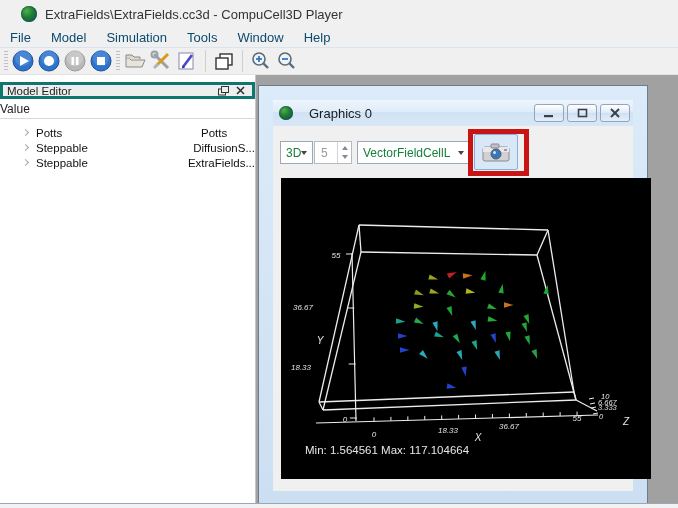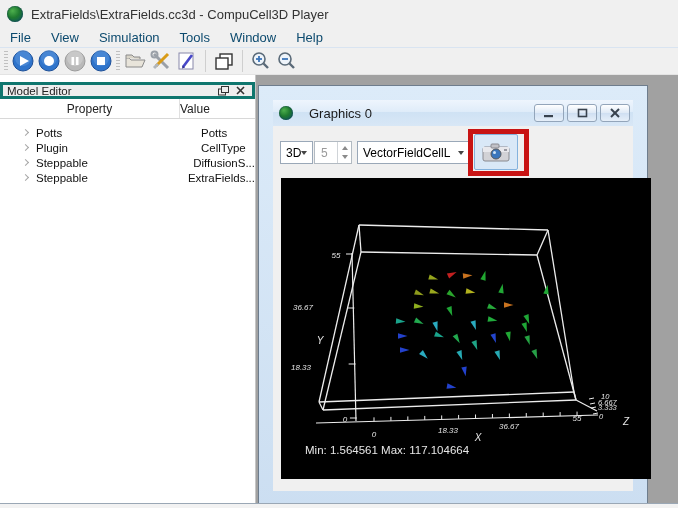--- a/index.html
+++ b/index.html
@@ -1,20 +1,20 @@
 <!DOCTYPE html>
 <html><head>
 <meta charset="utf-8">
 <style>
   * { margin:0; padding:0; box-sizing:border-box; }
   html,body { width:678px; height:508px; overflow:hidden; }
   body { font-family:"Liberation Sans", sans-serif; background:#f0f0f0; position:relative; }
 
   
-  .titlebar { height:28px; display:flex; align-items:center; padding-left:7px; background:#f0f0f0; }
+  .titlebar { height:28px; display:flex; align-items:center; padding-left:21px; background:#f0f0f0; }
   .app-icon { width:16px; height:16px; border-radius:50%;
     background:radial-gradient(circle at 35% 30%, #4db04d 0%, #1f7a2f 45%, #0d4f6e 100%);
     box-shadow:inset 0 0 2px #06324a; margin-right:8px; flex:0 0 auto; }
   .titlebar .title { font-size:13px; color:#333; }
   .menubar { height:19px; display:flex; align-items:center; background:#f0f0f0; }
   .menu-item { font-size:13px; color:#0c4a6e; padding:0 10px; height:19px; line-height:19px; }
   .toolbar { height:28px; display:flex; align-items:center; background:#f0f0f0;
     border-top:1px solid #d9e4f1; border-bottom:1px solid #e3e3e3; padding-left:2px; }
   .tb-handle { width:4px; height:20px; margin:0 2px;
     background:repeating-linear-gradient(to bottom,#c0c0c0 0 1px,transparent 1px 3px); }
@@ -43,21 +43,21 @@
     background:linear-gradient(to bottom,#dcebf9,#c9dcf0); border:1px solid #6e7d8d; padding:14px; }
   .gwin-title { height:26px; display:flex; align-items:center; padding-left:6px;
     background:linear-gradient(to bottom,#eef5fd 0%,#dfecf9 45%,#cfe2f4 46%,#d8e7f6 100%); }
   .gwin-title .gt-text { font-size:13px; color:#1a1a1a; margin-left:8px; flex:1; }
   .win-btn { width:30px; height:18px; margin-right:3px; border:1px solid #93a5ba; border-radius:3px;
     background:linear-gradient(to bottom,#ffffff,#dee9f6 50%,#cfdff2 51%,#e6eff9);
     display:flex; align-items:center; justify-content:center; }
   .gwin-content { position:relative; height:365px; background:#f0f0f0; }
 
   .combo { position:absolute; height:23px; background:#fff; border:1px solid #9aa8b8;
-    font-size:12px; color:#000000; display:flex; align-items:center; padding-left:5px; }
+    font-size:12px; color:#15803d; display:flex; align-items:center; padding-left:5px; }
   .combo .arrow { width:0; height:0; border-left:3.5px solid transparent; border-right:3.5px solid transparent;
     border-top:4px solid #444; margin-left:auto; margin-right:5px; }
   .spin { position:absolute; height:23px; background:#fff; border:1px solid #b2bac2;
     font-size:12px; color:#9a9a9a; display:flex; align-items:center; padding-left:6px; }
   .spin .btns { margin-left:auto; width:14px; height:100%; border-left:1px solid #d0d4d8;
     display:flex; flex-direction:column; align-items:center; justify-content:space-evenly; }
   .tri-up { width:0; height:0; border-left:3px solid transparent; border-right:3px solid transparent; border-bottom:4px solid #8a8a8a; }
   .tri-dn { width:0; height:0; border-left:3px solid transparent; border-right:3px solid transparent; border-top:4px solid #8a8a8a; }
   .cam-btn { position:absolute; left:201px; top:8px; width:44px; height:36px;
     background:#d9e8f7; border:1px solid #84b2dd; border-radius:2px;
@@ -73,21 +73,21 @@
 </head>
 <body>
 
 <div class="titlebar">
   <div class="app-icon"></div>
   <div class="title">ExtraFields\ExtraFields.cc3d - CompuCell3D Player</div>
 </div>
 
 <div class="menubar">
   <span class="menu-item">File</span>
-  <span class="menu-item">View</span>
+  <span class="menu-item">Model</span>
   <span class="menu-item">Simulation</span>
   <span class="menu-item">Tools</span>
   <span class="menu-item">Window</span>
   <span class="menu-item">Help</span>
 </div>
 
 <div class="toolbar">
   <div class="tb-handle"></div>
   <div class="tb-btn">
     <svg width="22" height="22">
@@ -177,33 +177,27 @@
         </svg>
       </span>
       <span class="dock-hbtn">
         <svg width="9" height="9">
           <line x1="1" y1="1" x2="8" y2="8" stroke="#333" stroke-width="1.6"></line>
           <line x1="8" y1="1" x2="1" y2="8" stroke="#333" stroke-width="1.6"></line>
         </svg>
       </span>
     </div>
     <div class="tree-header">
-      <div class="col1">Property</div>
       <div class="col2">Value</div>
     </div>
     <div style="padding-top:6px;">
       <div class="tree-row">
         <span class="chev"></span>
         <span class="prop">Potts</span>
         <span class="val">Potts</span>
-      </div>
-      <div class="tree-row">
-        <span class="chev"></span>
-        <span class="prop">Plugin</span>
-        <span class="val">CellType</span>
       </div>
       <div class="tree-row">
         <span class="chev"></span>
         <span class="prop">Steppable</span>
         <span class="val">DiffusionS...</span>
       </div>
       <div class="tree-row">
         <span class="chev"></span>
         <span class="prop">Steppable</span>
         <span class="val">ExtraFields...</span>

